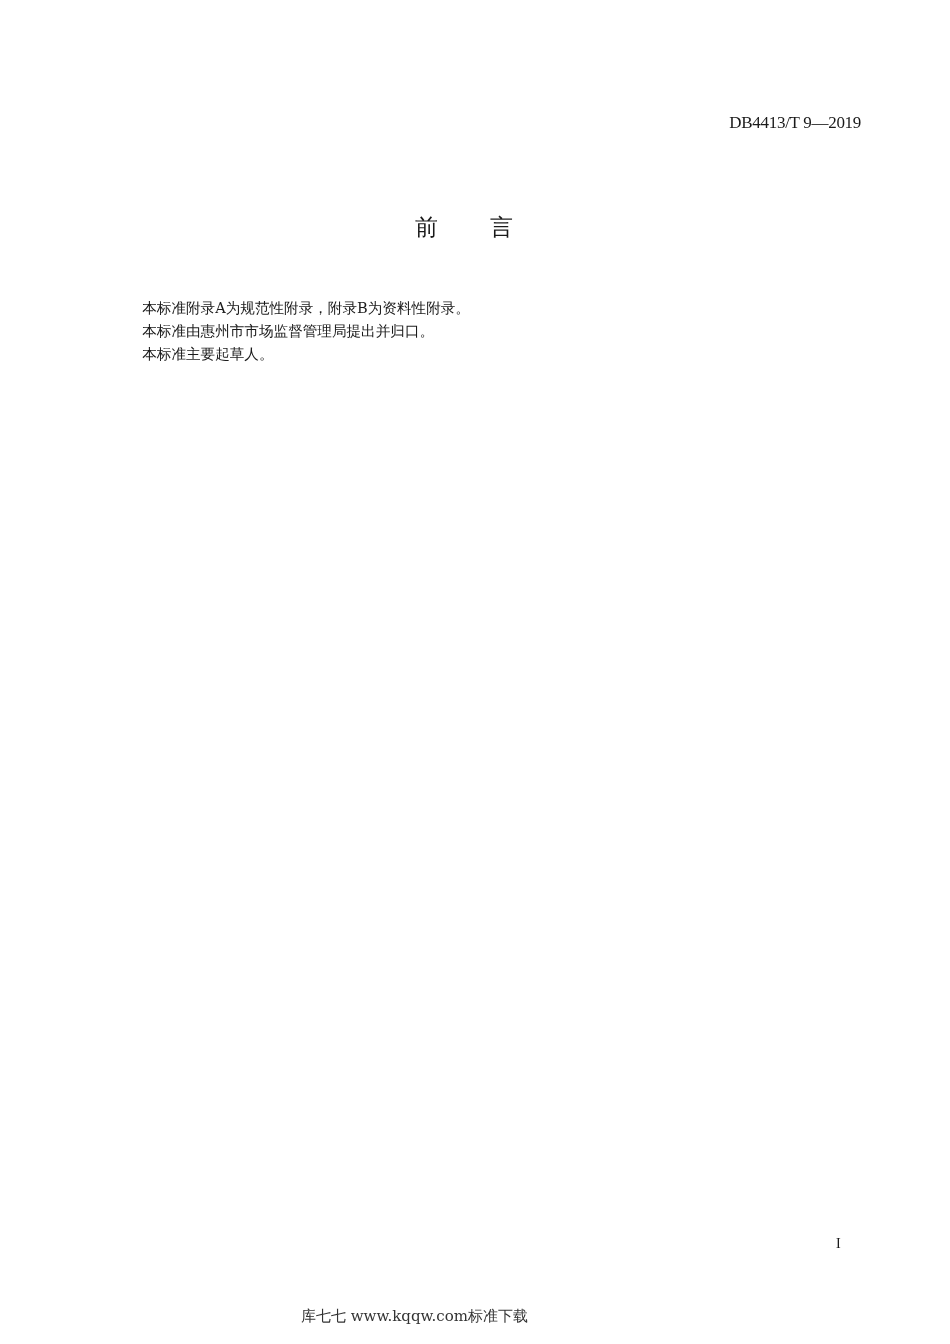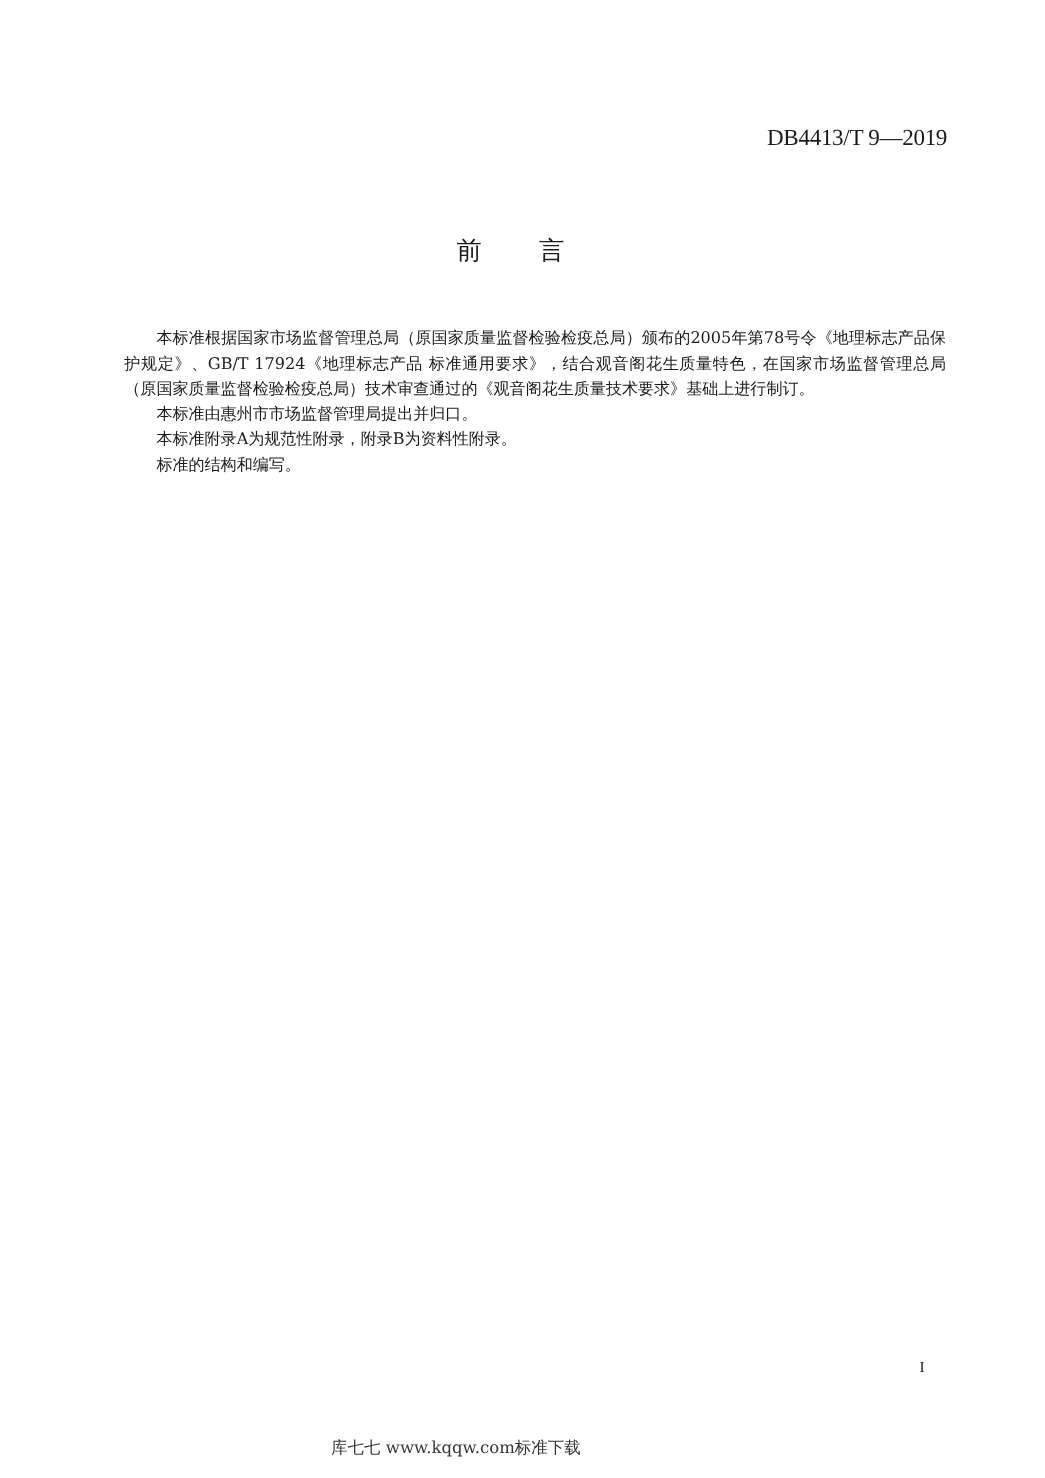--- a/index.html
+++ b/index.html
@@ -13,21 +13,21 @@
       position: relative;
       overflow: hidden;
       font-family: "DejaVu Serif", "Liberation Serif", serif;
       color: #1a1a1a;
     }
     .std-code {
       position: absolute;
       top: 113px;
       right: 89px;
       font-family: "Liberation Serif", "DejaVu Serif", serif;
-      font-size: 21px;
+      font-size: 17px;
       letter-spacing: -0.3px;
       white-space: nowrap;
       margin-left: 44px;
     }
     .title {
       position: absolute;
       top: 212px;
       left: 0;
       width: 928px;
       text-align: center;
@@ -72,21 +72,20 @@
 </head>
 <body>
 
 <div class="std-code">DB4413/T 9—2019</div>
 
 <div class="title">
   <span>前</span><span class="gap"></span><span>言</span>
 </div>
 
 <div class="body-text">
-  <p>本标准根据国家市场监督管理总局（原国家质量监督检验检疫总局）颁布的2005年第78号令《地理标志产品保护规定》、GB/T 17924《地理标志产品 标准通用要求》，结合观音阁花生质量特色，在国家市场监督管理总局（原国家质量监督检验检疫总局）技术审查通过的《观音阁花生质量技术要求》基础上进行制订。</p>
+  <p>本标准附录A为规范性附录，附录B为资料性附录。</p>
   <p>本标准由惠州市市场监督管理局提出并归口。</p>
-  <p>本标准附录A为规范性附录，附录B为资料性附录。</p>
-  <p>标准的结构和编写。</p>
+  <p>本标准主要起草人。</p>
 </div>
 
 <div class="page-num">I</div>
 
 <div class="footer">库七七 www.kqqw.com标准下载</div>
 
 </body></html>

